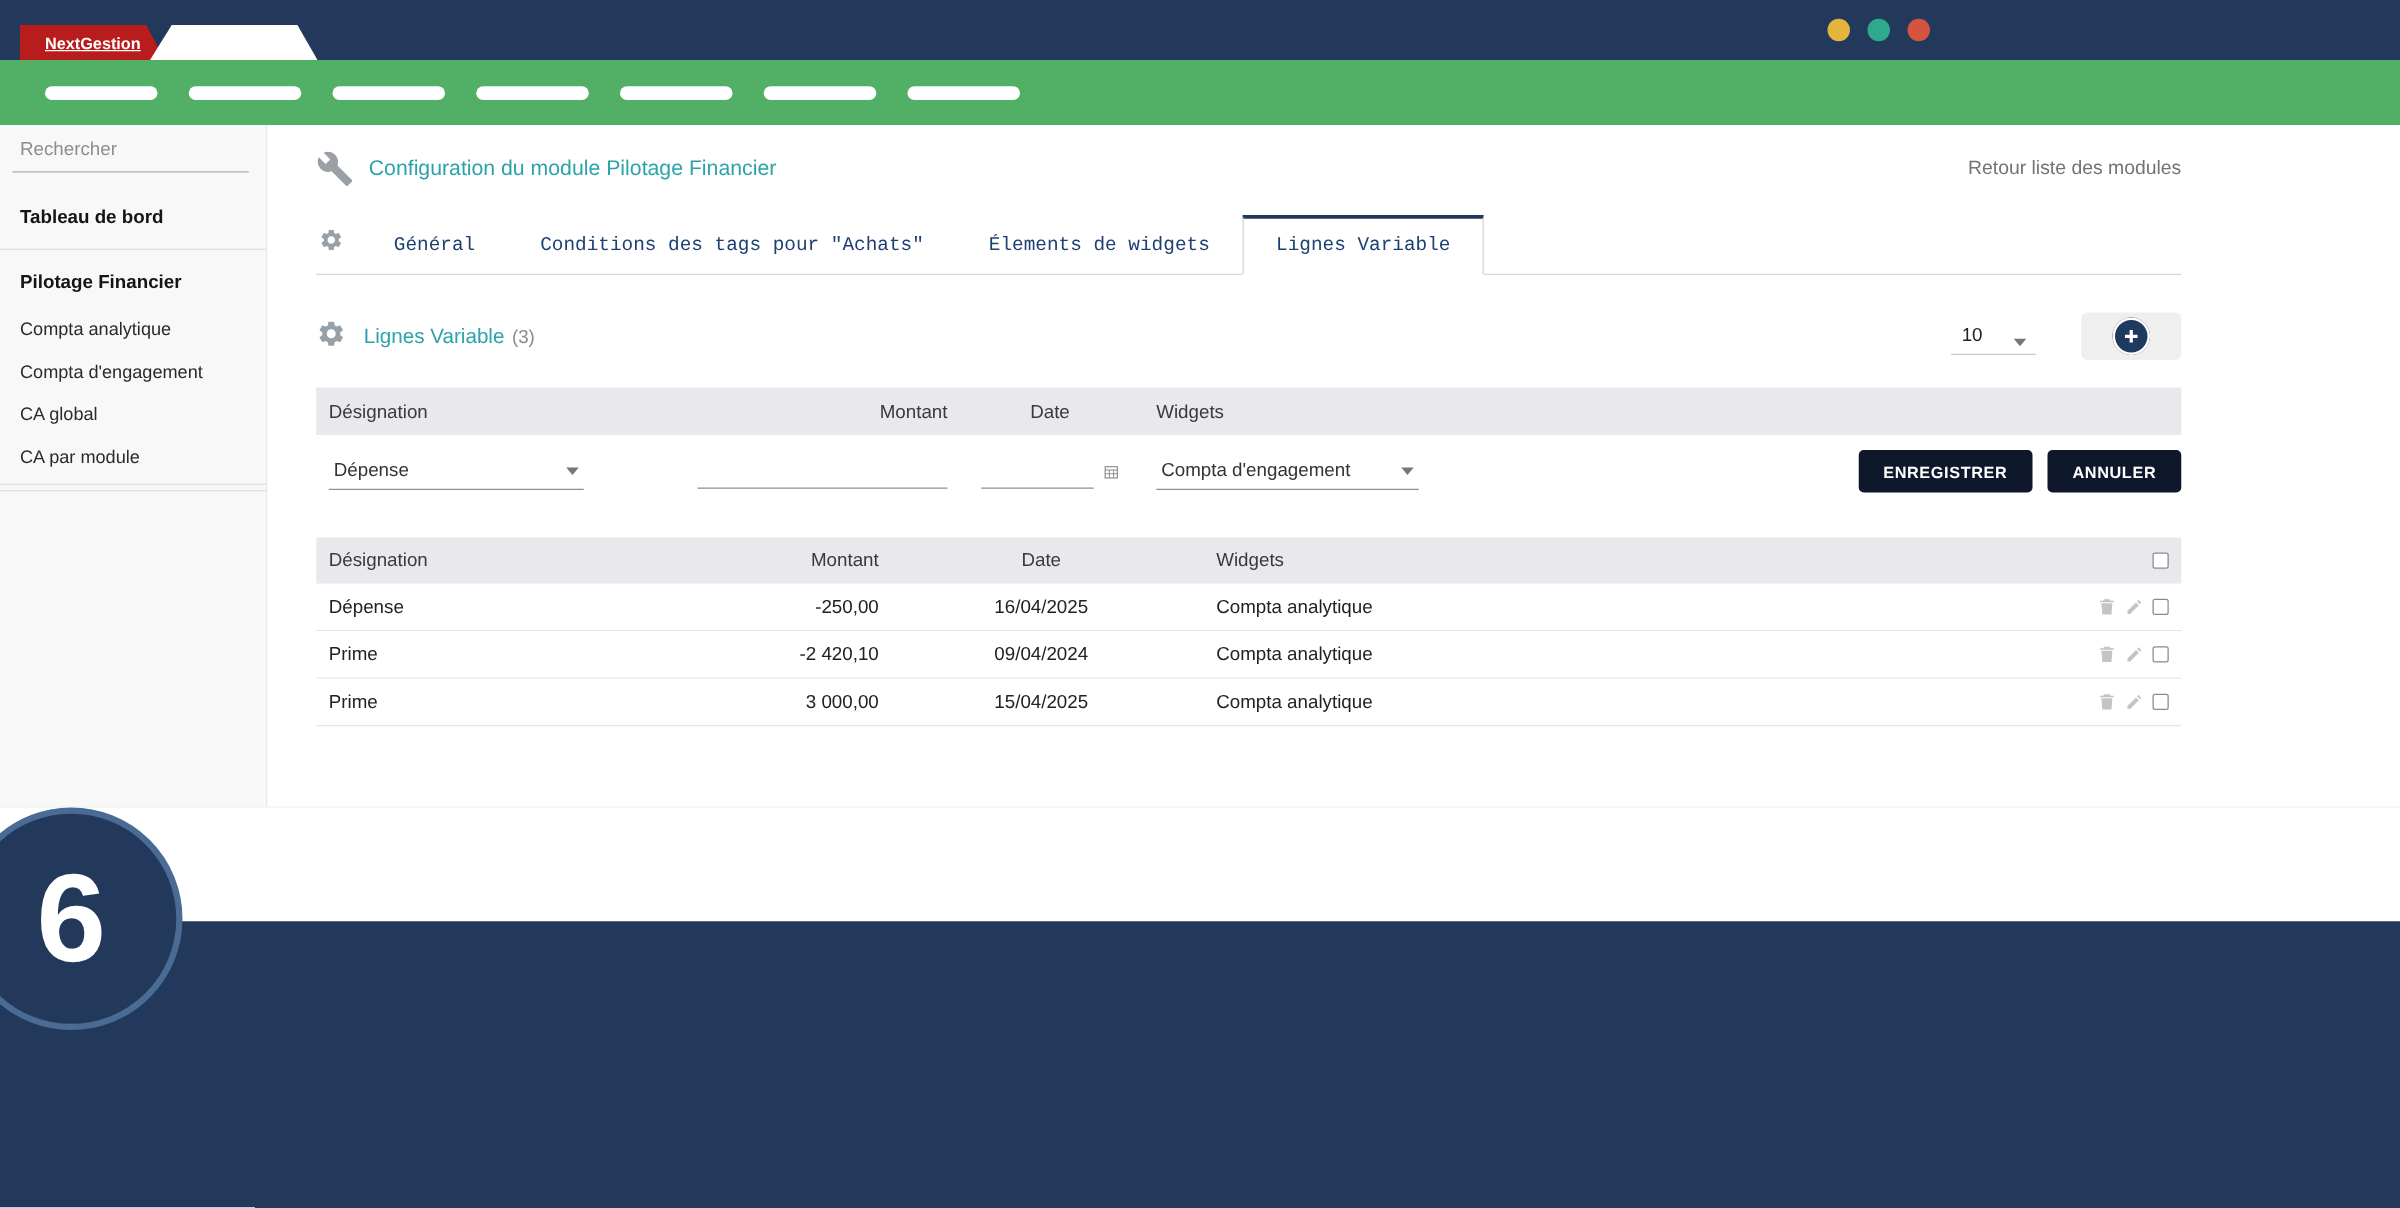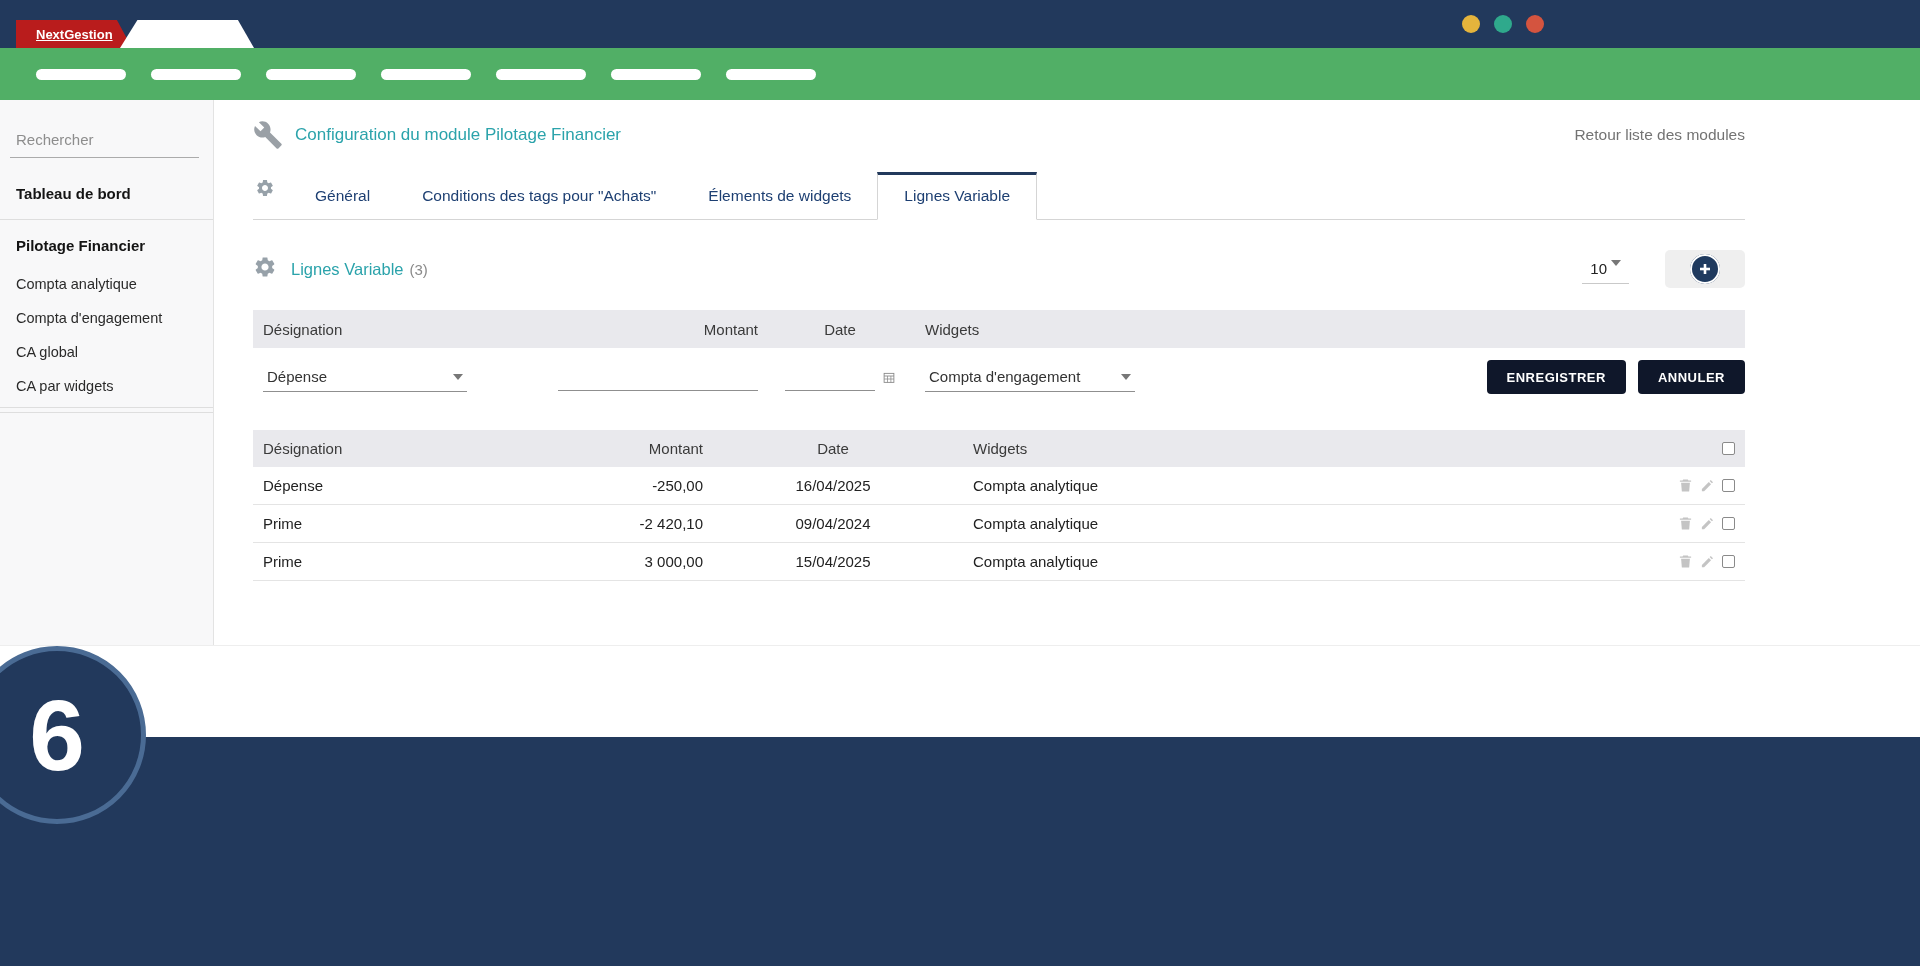--- a/index.html
+++ b/index.html
@@ -40,21 +40,21 @@
     padding-left:36px; gap:25px;
   }
   .nav-pill { width:90px; height:11px; border-radius:6px; background:#ffffff; }
 
   
   .app-row { display:flex; height:546px; border-bottom:1px solid #eeeeee; }
 
   
   .sidebar {
     width:214px; background:#f8f8f9; border-right:1px solid #e3e3e3;
-    padding-top:22px; flex-shrink:0;
+    padding-top:2px; flex-shrink:0;
   }
   .search-box {
     margin:0 14px 14px 10px; height:36px; display:flex; align-items:center;
     border-bottom:1px solid #ababab; padding:0 6px;
   }
   .search-box input {
     border:none; background:transparent; outline:none; flex:1;
     font-size:15px; color:#555; font-family:"Liberation Sans", sans-serif;
   }
   .search-box input::placeholder { color:#8d8d8d; }
@@ -68,37 +68,37 @@
 
   
   .main { flex:1; padding:20px 175px 0 39px; background:#ffffff; }
 
   .page-head { display:flex; align-items:center; }
   .tools-icon { margin-right:12px; }
   .page-title { font-size:17px; color:#2ba3ab; }
   .back-link { margin-left:auto; font-size:15.5px; color:#737373; cursor:pointer; }
 
   
-  .tabs-row { display:flex; align-items:center; margin-top:22px; border-bottom:1px solid #d5d5d5; }
+  .tabs-row { display:flex; align-items:flex-end; margin-top:22px; border-bottom:1px solid #d5d5d5;font-family:Liberation Mono, monospace; }
   .tabs-gear { padding:0 14px 12px 2px; }
   .tab {
     padding:14px 26px; font-size:15.5px; color:#1d3f72; cursor:pointer; position:relative;
   }
   .tab.active {
     background:#ffffff; border:1px solid #d5d5d5; border-top:3px solid #22395c;
     border-bottom:1px solid #ffffff; margin-bottom:-1px; padding-top:12px;
   }
 
   
   .section-head { display:flex; align-items:center; margin-top:30px; }
   .section-gear { margin-right:14px; }
   .section-title { font-size:16.5px; color:#2ba3ab; }
   .section-count { font-size:15px; color:#8a8a8a; margin-left:6px; }
   .pagesize {
-    margin-left:auto; display:flex; align-items:flex-start; gap:4px;
+    margin-left:auto; display:flex; align-items:flex-end; gap:25px;
     border-bottom:1px solid #c9c9c9; padding:6px 8px; cursor:pointer;
     font-size:15px; color:#222;
   }
   .add-pill {
     margin-left:36px; width:80px; height:38px; background:#efefef; border-radius:5px;
     display:flex; align-items:center; justify-content:center;
   }
   .add-btn {
     width:30px; height:30px; border-radius:50%; background:#1f3a5f;
     display:flex; align-items:center; justify-content:center; cursor:pointer;
@@ -192,21 +192,21 @@
     <div class="search-box">
       <input type="text" placeholder="Rechercher" style="">
       <span class="caret"></span>
     </div>
     <div class="side-item bold">Tableau de bord</div>
     <div class="side-divider"></div>
     <div class="side-item bold">Pilotage Financier</div>
     <div class="side-item">Compta analytique</div>
     <div class="side-item">Compta d'engagement</div>
     <div class="side-item">CA global</div>
-    <div class="side-item">CA par widgets</div>
+    <div class="side-item">CA par module</div>
     <div class="side-divider"></div>
     <div class="side-divider"></div>
   </div>
 
   <div class="main">
 
     <div class="page-head">
       <svg class="tools-icon" width="30" height="30" viewBox="0 0 24 24">
         <path fill="#9aa0a6" d="M22.7 19l-9.1-9.1c.9-2.3.4-5-1.5-6.9-2-2-5-2.4-7.4-1.3L9 6 6 9 1.6 4.7C.4 7.1.9 10.1 2.9 12.1c1.9 1.9 4.6 2.4 6.9 1.5l9.1 9.1c.4.4 1 .4 1.4 0l2.3-2.3c.5-.4.5-1.1.1-1.4z"></path>
       </svg>

